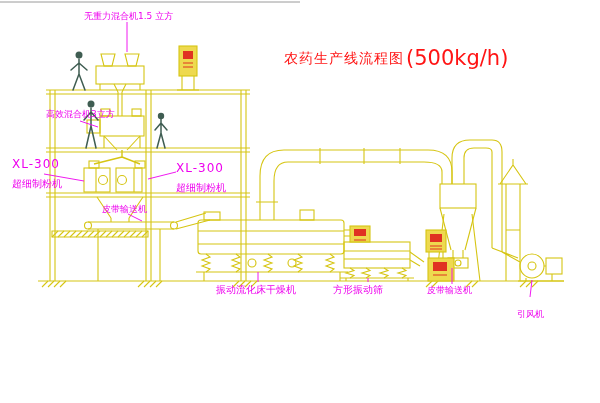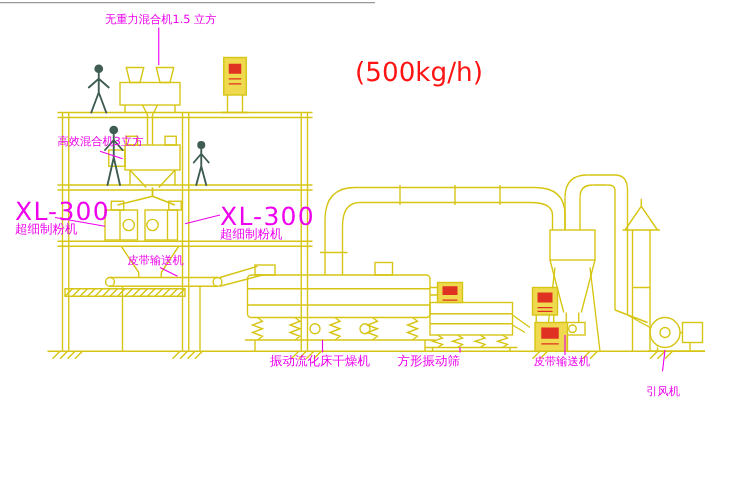--- a/index.html
+++ b/index.html
@@ -11,21 +11,21 @@
   .cab{fill:var(--c-cab,#eed94f);stroke:var(--c-line,#d6c513);stroke-width:1.1}
   .red{fill:var(--c-red,#e03222);stroke:none}
   .redln{stroke:var(--c-red,#e03222);fill:none;stroke-width:1}
   .figln{stroke:var(--c-fig,#3f5d52);fill:none;stroke-width:1.5;stroke-linecap:round}
   .fighd{fill:var(--c-fig,#3f5d52);stroke:none}
   .ann{stroke:var(--c-ann,#ee00ee);fill:none;stroke-width:0.9}
   .edge{stroke:#9a9a9a;fill:none;stroke-width:1}
   .lbl{position:absolute;color:var(--c-ann,#ee00ee);line-height:1.1;white-space:nowrap}
   .s9{font-size:9px}
   .s10{font-size:10px}
-  .s14{font-size:20px;letter-spacing:1px}
+  .s14{font-size:12px;letter-spacing:1px}
   .title{position:absolute;left:284px;top:46px;color:var(--c-title,#ff1414);display:flex;align-items:flex-end;gap:2px;white-space:nowrap}
   .title .t1{font-size:14px;padding-bottom:2px;letter-spacing:1px}
   .title .t2{font-size:21px}
 </style>
 </head>
 <body>
 
 <div class="canvas">
 
   <svg width="600" height="403" viewBox="0 0 600 403">
@@ -207,28 +207,29 @@
       <path class="ann" d="M176,172 L148,179"></path>
       <path class="ann" d="M128,214 L142,221"></path>
       <path class="ann" d="M258,282 V272"></path>
       <path class="ann" d="M368,282 V278"></path>
       <path class="ann" d="M452,284 V268"></path>
       <path class="ann" d="M530,297 L532,280"></path>
     </g>
   </svg>
 
   <div class="title">
+    <span class="t1">农药生产线流程图</span>
     <span class="t2">(500kg/h)</span>
   </div>
 
   <div class="lbl s9" style="left:84px;top:12px">无重力混合机1.5 立方</div>
   <div class="lbl s9" style="left:46px;top:110px">高效混合机3立方</div>
   <div class="lbl s14" style="left:12px;top:158px">XL-300</div>
   <div class="lbl s10" style="left:12px;top:178px">超细制粉机</div>
   <div class="lbl s14" style="left:176px;top:162px">XL-300</div>
   <div class="lbl s10" style="left:176px;top:182px">超细制粉机</div>
   <div class="lbl s9" style="left:102px;top:205px">皮带输送机</div>
   <div class="lbl s10" style="left:216px;top:284px">振动流化床干燥机</div>
-  <div class="lbl s10" style="left:318px;top:284px">方形振动筛</div>
+  <div class="lbl s10" style="left:333px;top:284px">方形振动筛</div>
   <div class="lbl s9" style="left:427px;top:286px">皮带输送机</div>
   <div class="lbl s9" style="left:517px;top:310px">引风机</div>
 
 </div>
 
 </body></html>

